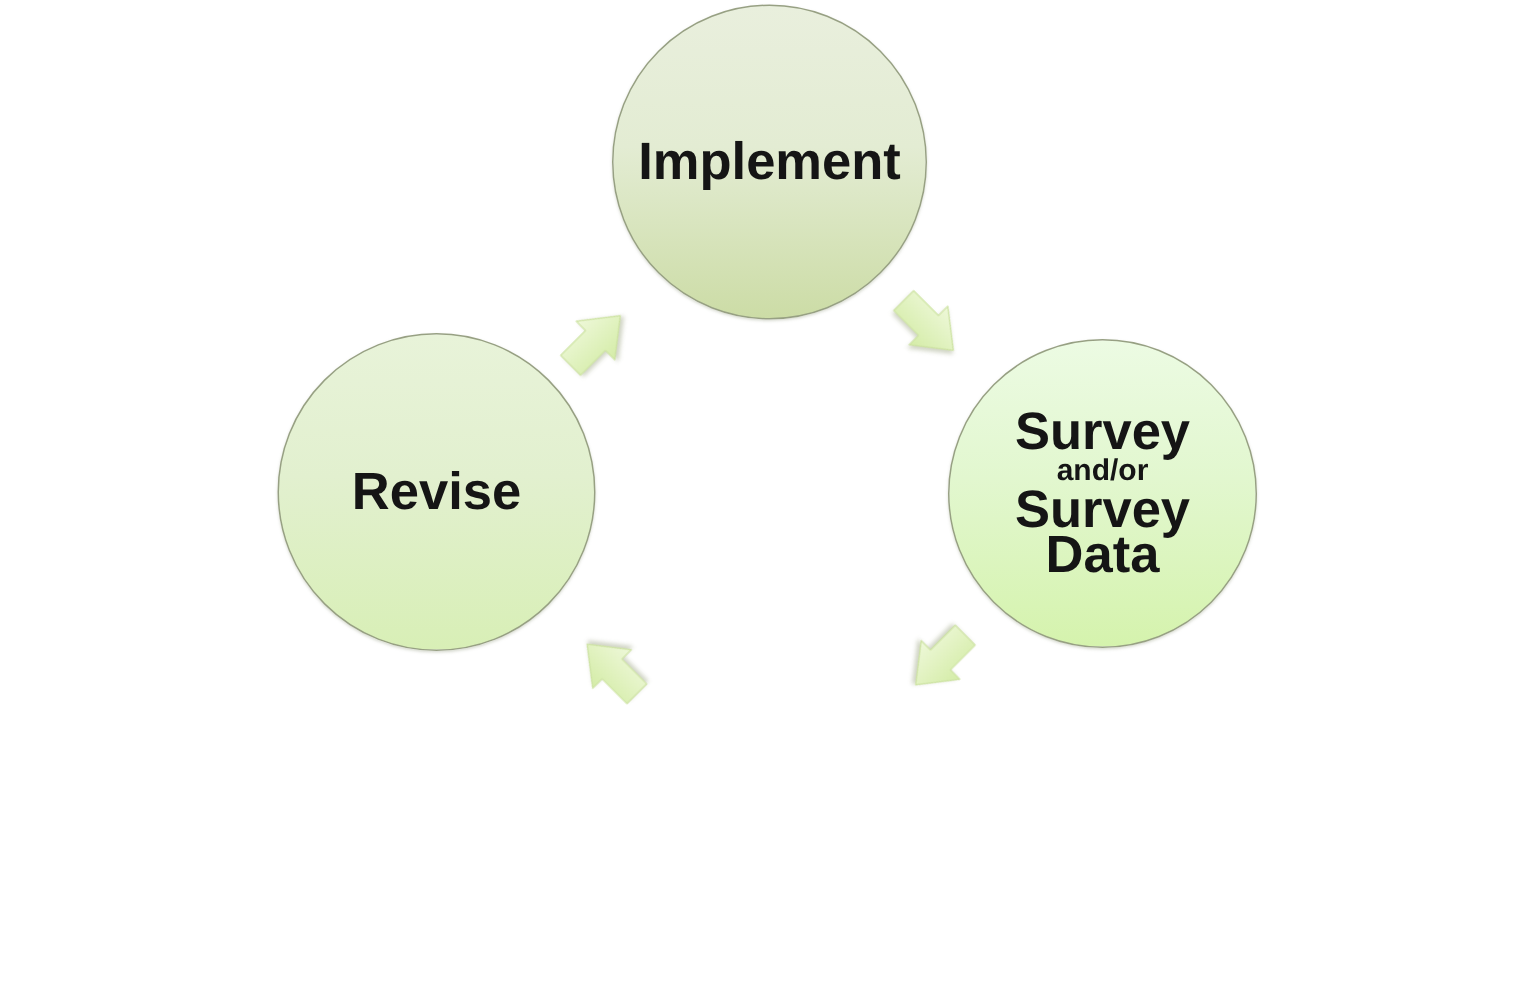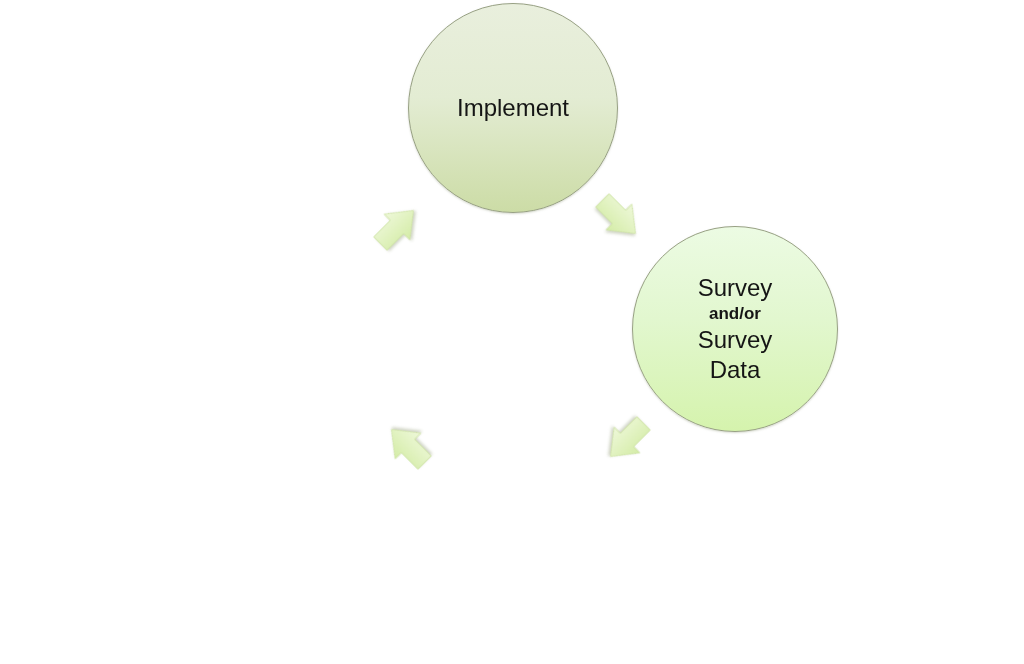--- a/index.html
+++ b/index.html
@@ -32,27 +32,27 @@
   }
   .circle-revise{
     left:185px;top:222px;width:212px;height:212px;
     background:linear-gradient(to bottom,#e8f3d9 0%,#e2f0cf 45%,#d8efb6 100%);
   }
   .circle-evaluate{
     left:407px;top:447px;width:212px;height:212px;
     background:linear-gradient(to bottom,#eef5e3 0%,#e6f1d5 45%,#d9edbb 100%);
   }
   .node-label{
-    font-size:24px;
-    font-weight:400;
+    font-size:35px;
+    font-weight:700;
     color:#151515;
     line-height:30px;
   }
   .node-label-small{
-    font-size:17px;
+    font-size:20px;
     font-weight:700;
     color:#151515;
     line-height:22px;
   }
   .cycle-arrow{
     position:absolute;
     width:52px;height:52px;
     filter:drop-shadow(1px 2px 1.5px rgba(150,160,125,0.45));
   }
   .cycle-arrow svg{width:100%;height:100%;overflow:visible;}
@@ -70,20 +70,23 @@
     <span class="node-label">Implement</span>
   </div>
 
   <div class="cycle-circle circle-survey">
     <span class="node-label">Survey</span>
     <span class="node-label-small">and/or</span>
     <span class="node-label">Survey</span>
     <span class="node-label">Data</span>
   </div>
 
+  <div class="cycle-circle circle-revise">
+    <span class="node-label">Revise</span>
+  </div>
 
 
   <div class="cycle-arrow arrow-se">
     <svg viewBox="0 0 100 100" xmlns="http://www.w3.org/2000/svg">
       <defs>
         <linearGradient id="agrad1" x1="0" y1="0" x2="0" y2="1">
           <stop offset="0" stop-color="#eef8d9"></stop>
             <stop offset="1" stop-color="#d4eca7"></stop>
         </linearGradient>
       </defs>

